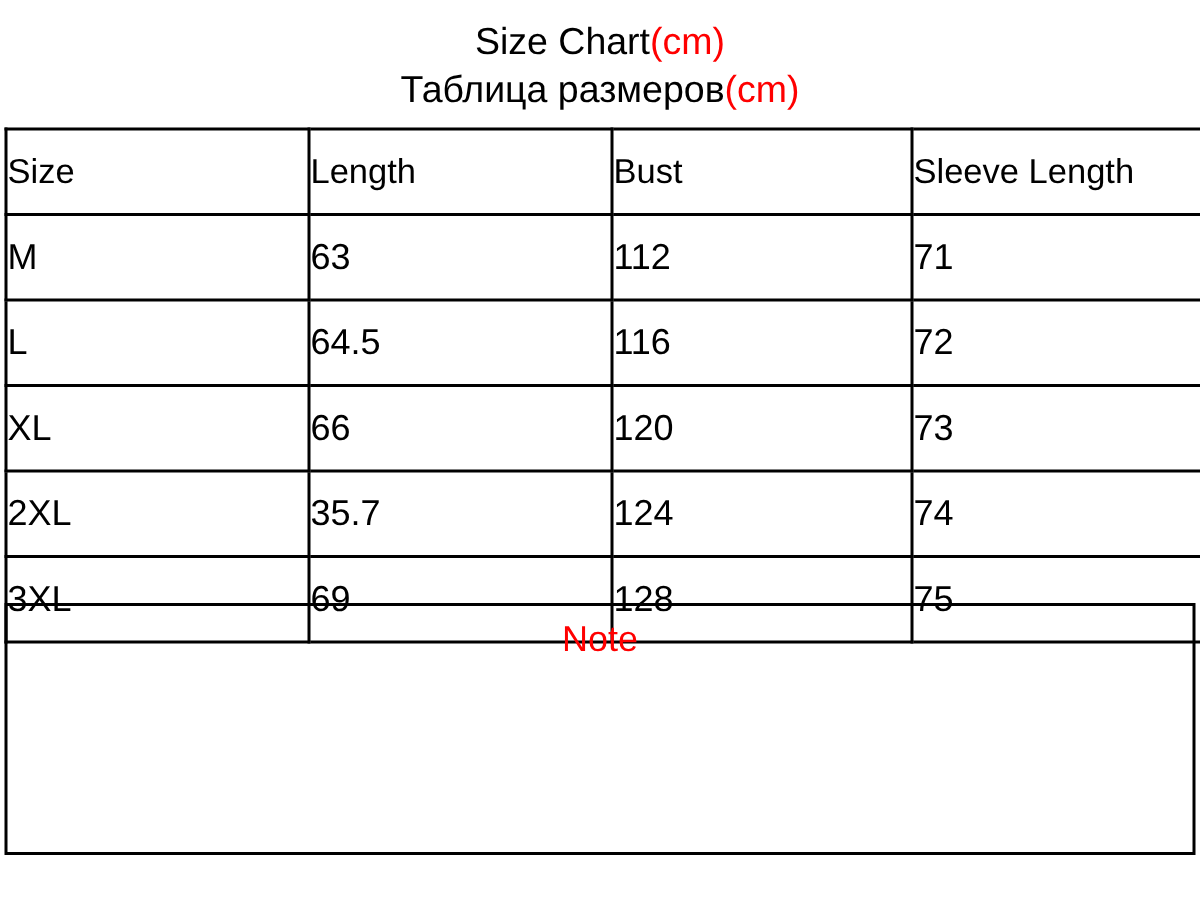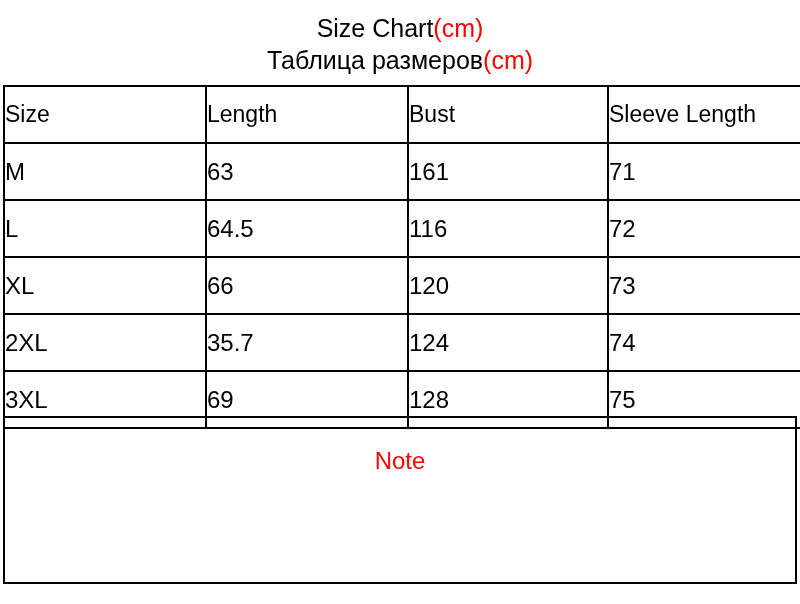--- a/index.html
+++ b/index.html
@@ -59,27 +59,27 @@
     font-size: 23px;
   }
   .col-size   { width: 200px; }
   .col-length { width: 200px; margin-left: 20px; }
   .col-bust   { width: 198px; }
   .col-sleeve { width: 196px; }
 
   .note-box {
     position: absolute;
     left: 3px;
-    top: 416px;
+    top: 402px;
     width: 794px;
     height: 168px;
     border: 2px solid #000000;
     box-sizing: border-box;
     text-align: center;
-    padding-top: 28px;
+    padding-top: 8px;
   }
   .note-title {
     font-size: 24px;
     color: #ff0000;
     line-height: 30px;
     margin-bottom: 4px;
   }
   .note-line {
     font-size: 22px;
     line-height: 31px;
@@ -108,21 +108,21 @@
           <th class="col-size">Size</th>
           <th class="col-length">Length</th>
           <th class="col-bust">Bust</th>
           <th class="col-sleeve">Sleeve Length</th>
         </tr>
       </thead>
       <tbody>
         <tr>
           <td>M</td>
           <td>63</td>
-          <td>161</td>
+          <td>112</td>
           <td>71</td>
         </tr>
         <tr>
           <td>L</td>
           <td>64.5</td>
           <td>116</td>
           <td>72</td>
         </tr>
         <tr>
           <td>XL</td>

